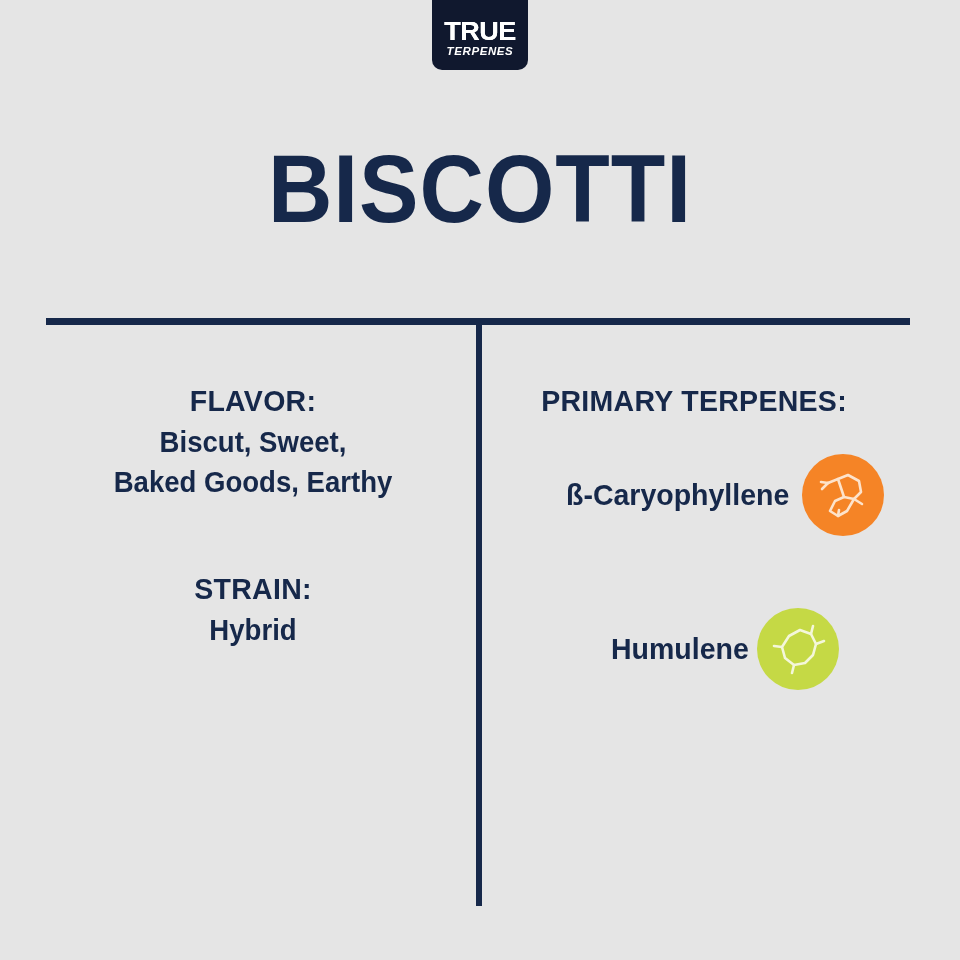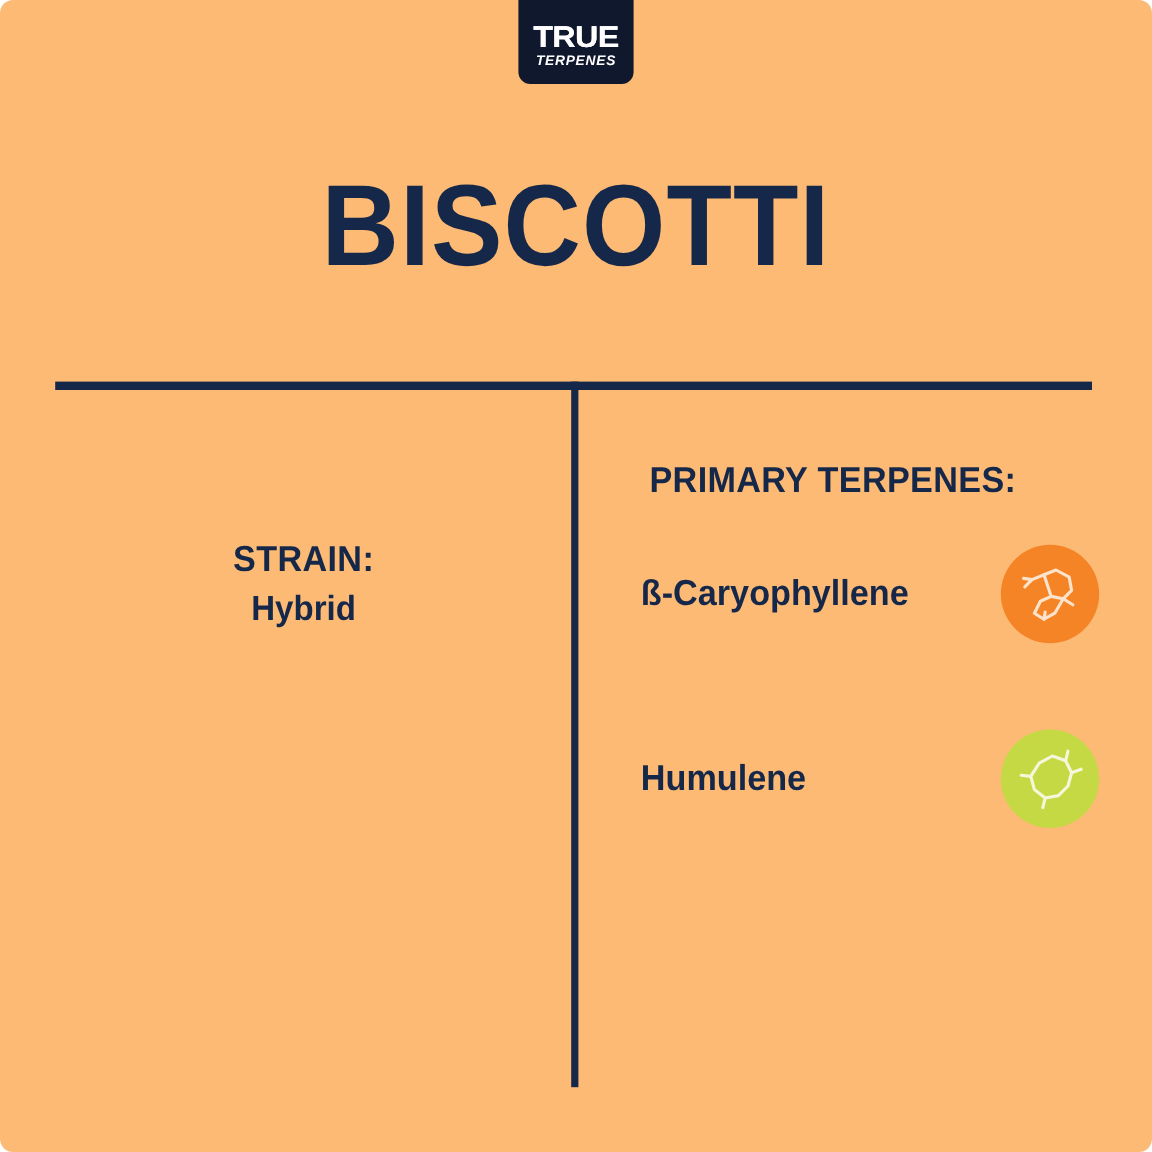--- a/index.html
+++ b/index.html
@@ -12,22 +12,21 @@
     background: #ffffff;
     font-family: "Liberation Sans", sans-serif;
     overflow: hidden;
     position: relative;
   }
 
   .card {
     position: relative;
     width: 960px;
     height: 960px;
-    background: #fdba74;
-    border-radius: 11px;
+    background: #e5e5e5;
   }
 
   
   .logo-badge {
     position: absolute;
     left: 432px;
     top: 0px;
     width: 96px;
     height: 70px;
     background: #10182e;
@@ -146,21 +145,21 @@
     color: #16284a;
     padding-left: 40px;
     transform: scaleX(0.95);
   }
   .terpene-list {
     margin-top: 22px;
   }
   .terpene-row {
     display: flex;
     align-items: center;
-    justify-content: space-between;
+    justify-content: center;
     height: 102px;
     padding-left: 42px;
     padding-right: 24px;
     box-sizing: border-box;
     margin-bottom: 52px;
   }
   .terpene-name {
     font-family: "Liberation Sans", sans-serif;
     font-weight: bold;
     font-size: 30px;
@@ -193,20 +192,27 @@
     <div class="logo-terpenes">TERPENES</div>
   </div>
 
   <div class="title">BISCOTTI</div>
 
   <div class="rule-h"></div>
   <div class="rule-v"></div>
 
   <div class="col-left">
 
+    <div class="field">
+      <div class="field-label">FLAVOR:</div>
+      <div class="field-value">
+        <span class="vline">Biscut, Sweet,</span>
+        <span class="vline">Baked Goods, Earthy</span>
+      </div>
+    </div>
 
     <div class="spacer-strain"></div>
 
     <div class="field">
       <div class="field-label">STRAIN:</div>
       <div class="field-value">Hybrid</div>
     </div>
 
     <div class="spacer-effects"></div>
 

